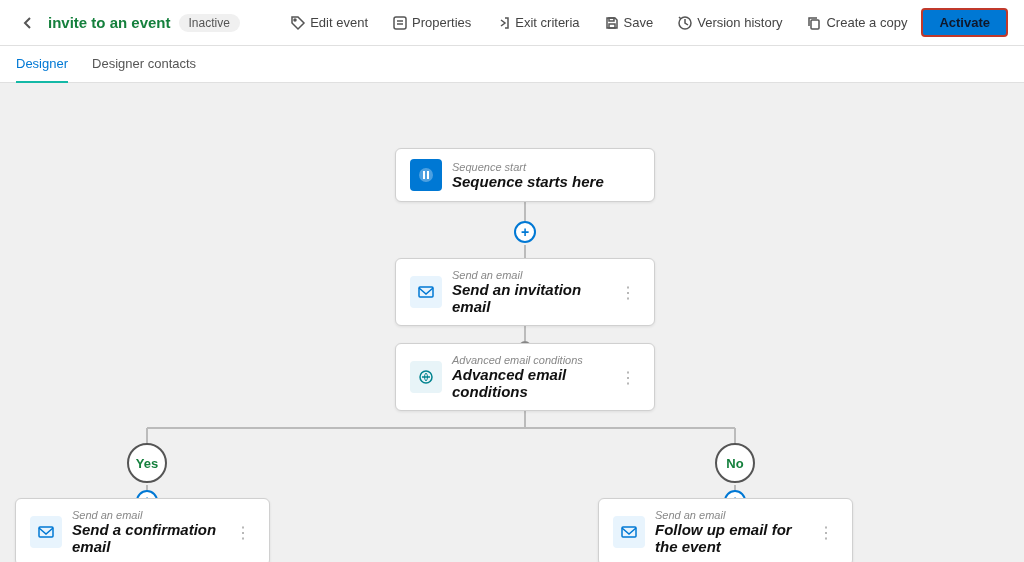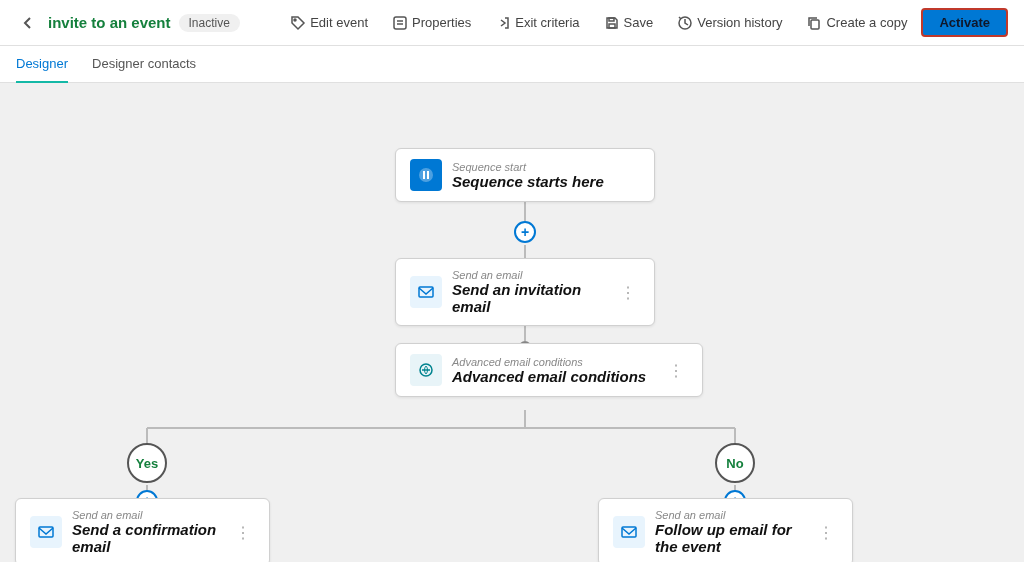--- a/index.html
+++ b/index.html
@@ -148,21 +148,21 @@
     .email-node-1 {
       left: 395px;
       top: 175px;
       width: 260px;
     }
 
     
     .adv-cond-main {
       left: 395px;
       top: 260px;
-      width: 308px;
+      width: 260px;
     }
 
     
     .email-node-yes {
       left: 15px;
       top: 415px;
       width: 255px;
     }
 
     

